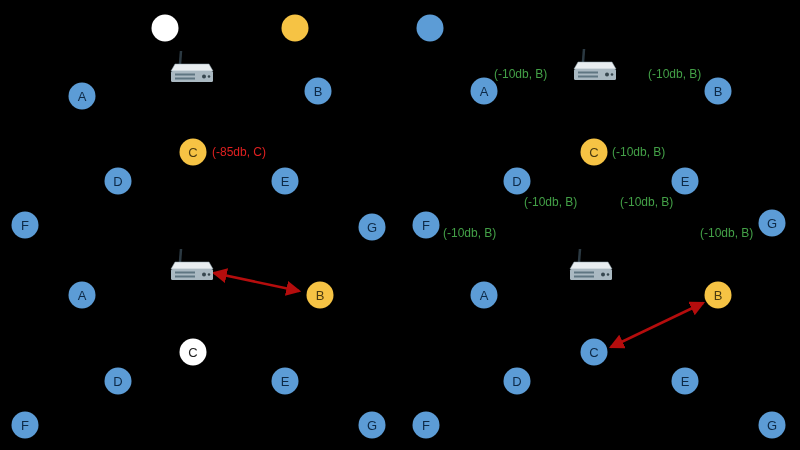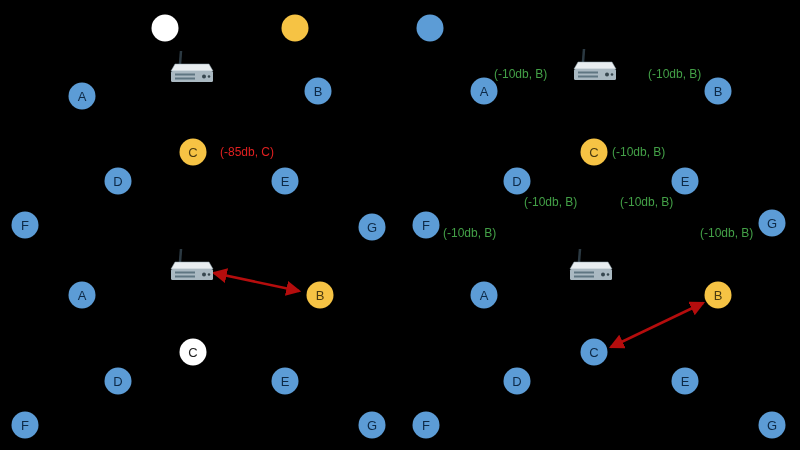--- a/index.html
+++ b/index.html
@@ -82,21 +82,21 @@
         <circle cx="35" cy="26.5" r="2" fill="#37474f"></circle>
         <circle cx="40" cy="26.5" r="1.3" fill="#37474f"></circle>
       </svg></div>
     <div class="node node-blue" style="left: 82px; top: 96px;">A</div>
     <div class="node node-blue" style="left: 318px; top: 91px;">B</div>
     <div class="node node-yellow" style="left: 193px; top: 152px;">C</div>
     <div class="node node-blue" style="left: 118px; top: 181px;">D</div>
     <div class="node node-blue" style="left: 285px; top: 181px;">E</div>
     <div class="node node-blue" style="left: 25px; top: 225px;">F</div>
     <div class="node node-blue" style="left: 372px; top: 227px;">G</div>
-    <div class="annotation" style="color: rgb(224, 32, 32); left: 220px; top: 152px;">(-85db, C)</div>
+    <div class="annotation" style="color: rgb(224, 32, 32); left: 212px; top: 152px;">(-85db, C)</div>
     <div class="router" style="left: 595px; top: 69px;"><svg width="46" height="38" viewBox="0 0 46 38" xmlns="http://www.w3.org/2000/svg">
         <line x1="12" y1="1" x2="11" y2="14" stroke="#2b3942" stroke-width="2.5"></line>
         <path d="M6 14 L40 14 L44 21 L2 21 Z" fill="#e8edf0" stroke="#8fa2ac" stroke-width="0.5"></path>
         <rect x="2" y="21" width="42" height="11" rx="1.5" fill="#aab9c2"></rect>
         <rect x="6" y="23.5" width="20" height="2" fill="#5f7682"></rect>
         <rect x="6" y="27.5" width="20" height="2" fill="#5f7682"></rect>
         <circle cx="35" cy="26.5" r="2" fill="#37474f"></circle>
         <circle cx="40" cy="26.5" r="1.3" fill="#37474f"></circle>
       </svg></div>
     <div class="node node-blue" style="left: 484px; top: 91px;">A</div>

